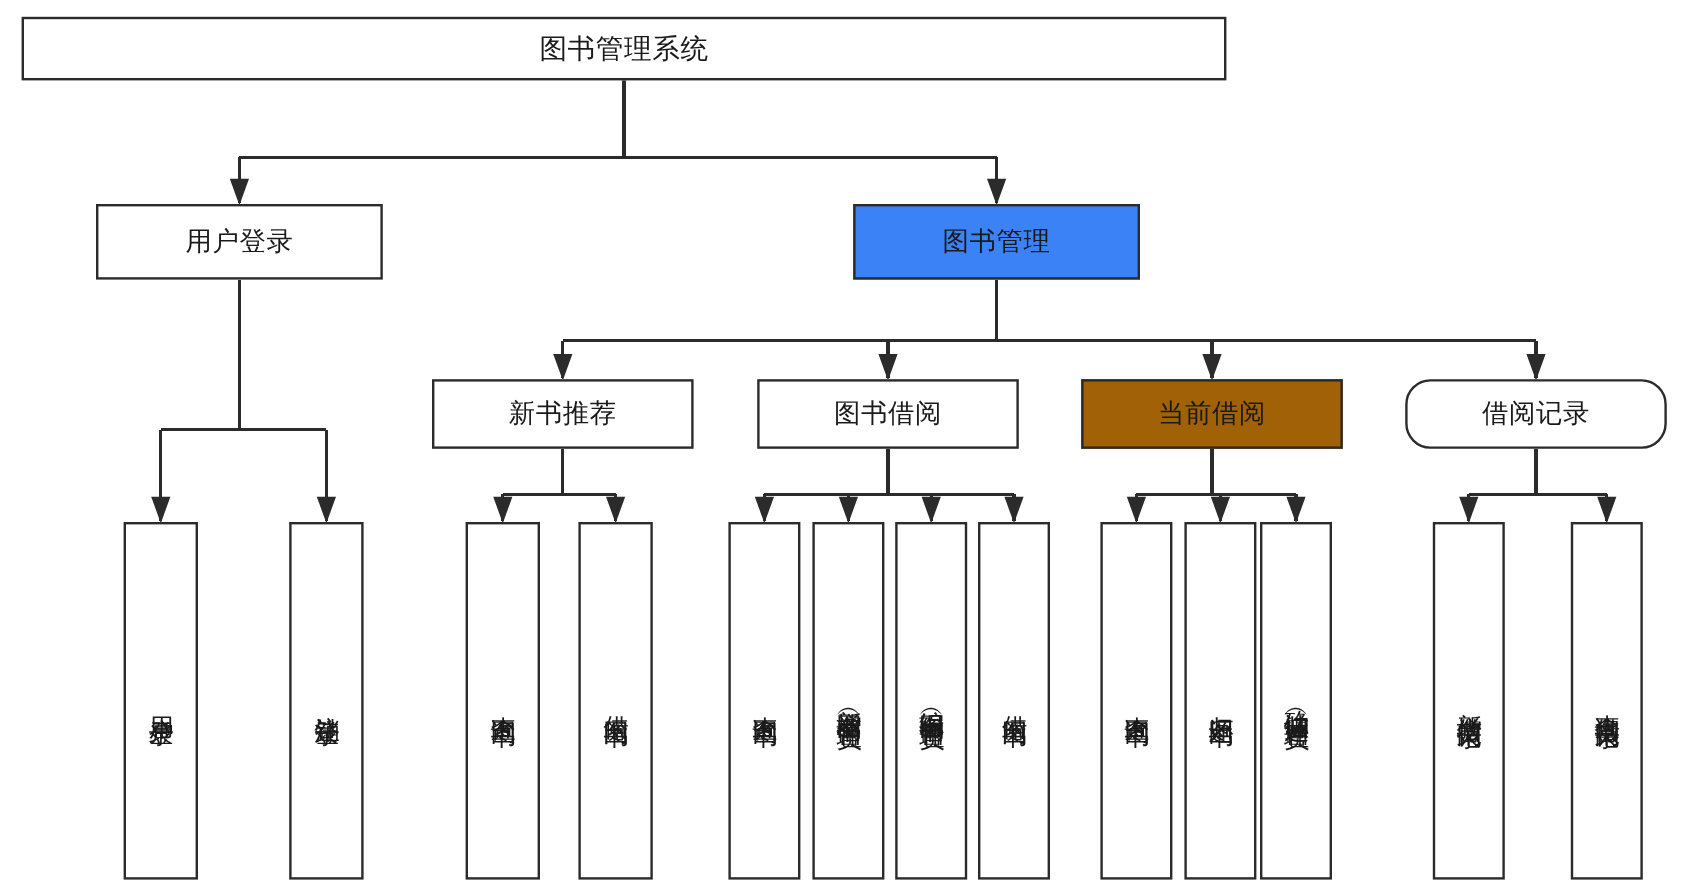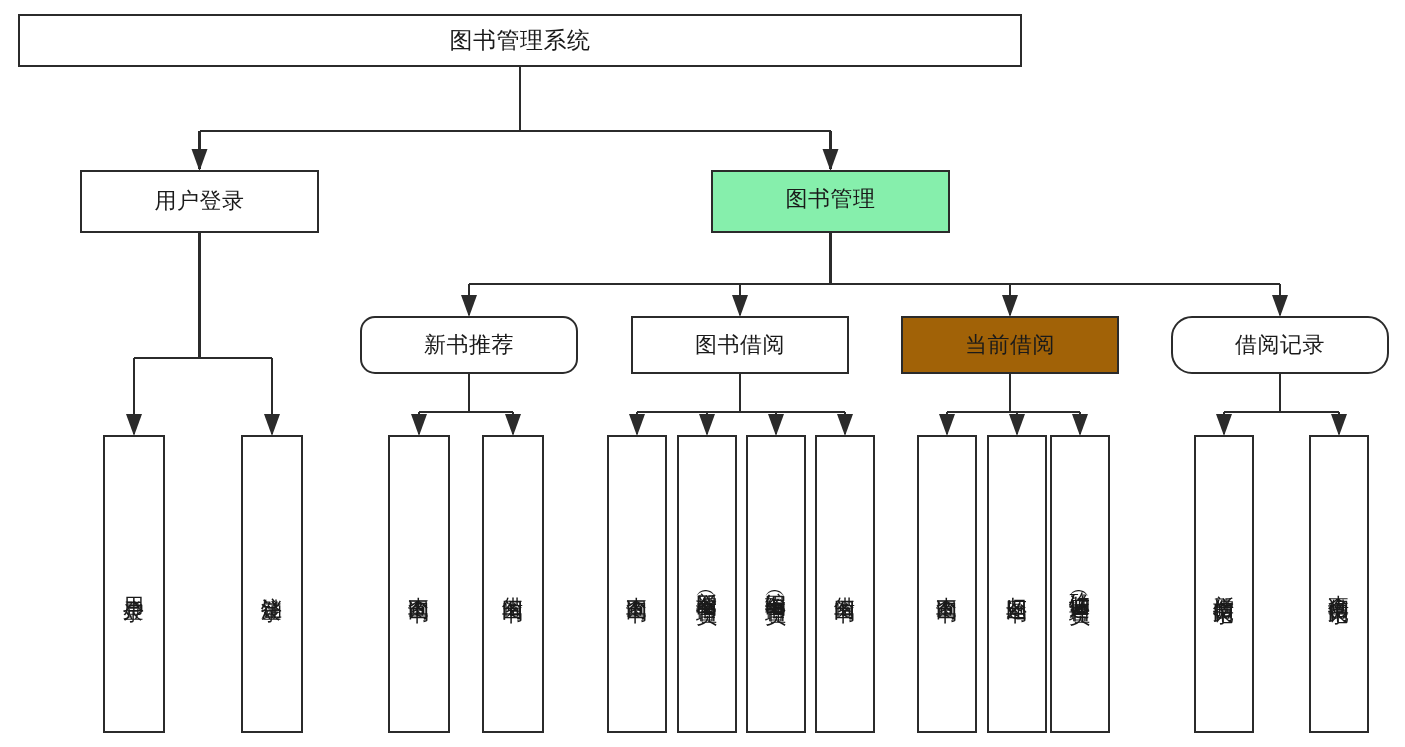--- a/index.html
+++ b/index.html
@@ -122,24 +122,24 @@
       <line x1="1339" y1="412" x2="1339" y2="434" stroke="#2b2b2b" stroke-width="2.6" shape-rendering="crispEdges"></line>
       <path d="M1331,414 L1347,414 L1339,436 Z" fill="#2b2b2b"></path>
     </svg>
   <div id="nodes">
       <div class="node horiz root" style="left: 18px; top: 14px; width: 1004px; height: 53px; border-color: rgb(43, 43, 43); background: rgb(255, 255, 255); color: rgb(26, 26, 26);">
         <span>图书管理系统</span>
       </div>
       <div class="node horiz" style="left: 80px; top: 170px; width: 239px; height: 63px; border-color: rgb(43, 43, 43); background: rgb(255, 255, 255); color: rgb(26, 26, 26);">
         <span>用户登录</span>
       </div>
-      <div class="node horiz" style="left: 711px; top: 170px; width: 239px; height: 63px; border-color: rgb(43, 43, 43); background: #86efac; color: rgb(26, 26, 26); font-family: Liberation Mono, monospace;">
+      <div class="node horiz" style="left: 711px; top: 170px; width: 239px; height: 63px; border-color: rgb(43, 43, 43); background: #3b82f6; color: rgb(26, 26, 26);">
         <span>图书管理</span>
       </div>
-      <div class="node horiz" style="left: 360px; top: 316px; width: 218px; height: 58px; border-color: rgb(43, 43, 43); background: rgb(255, 255, 255); color: rgb(26, 26, 26); border-radius: 15px;">
+      <div class="node horiz" style="left: 360px; top: 316px; width: 218px; height: 58px; border-color: rgb(43, 43, 43); background: rgb(255, 255, 255); color: rgb(26, 26, 26);">
         <span>新书推荐</span>
       </div>
       <div class="node horiz" style="left: 631px; top: 316px; width: 218px; height: 58px; border-color: rgb(43, 43, 43); background: rgb(255, 255, 255); color: rgb(26, 26, 26);">
         <span>图书借阅</span>
       </div>
       <div class="node horiz" style="left: 901px; top: 316px; width: 218px; height: 58px; border-color: rgb(43, 43, 43); background: #a16207; color: rgb(26, 26, 26);">
         <span>当前借阅</span>
       </div>
       <div class="node horiz" style="left: 1171px; top: 316px; width: 218px; height: 58px; border-color: rgb(43, 43, 43); background: rgb(255, 255, 255); color: rgb(26, 26, 26); border-radius: 21px;">
         <span>借阅记录</span>

